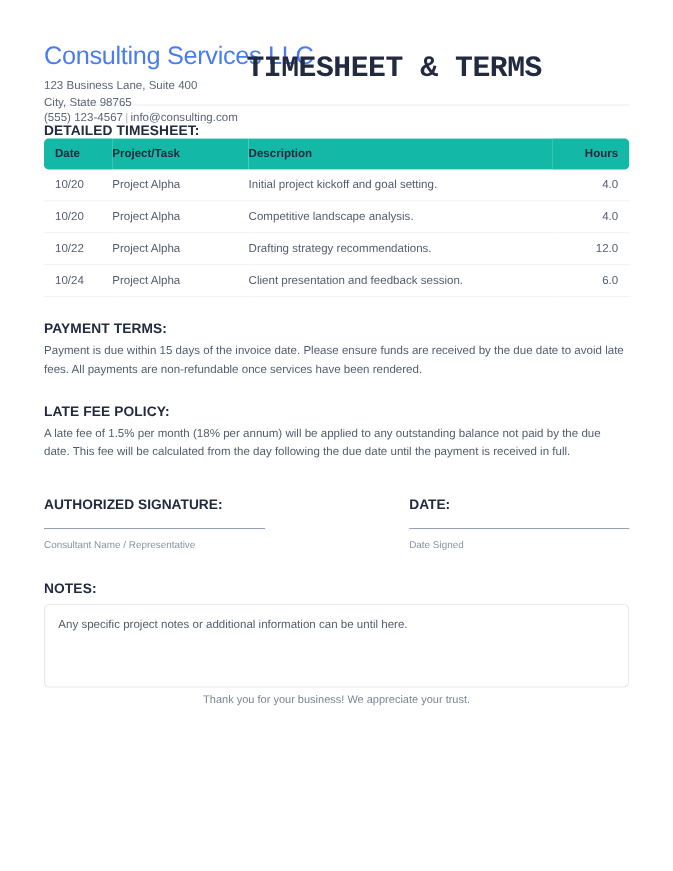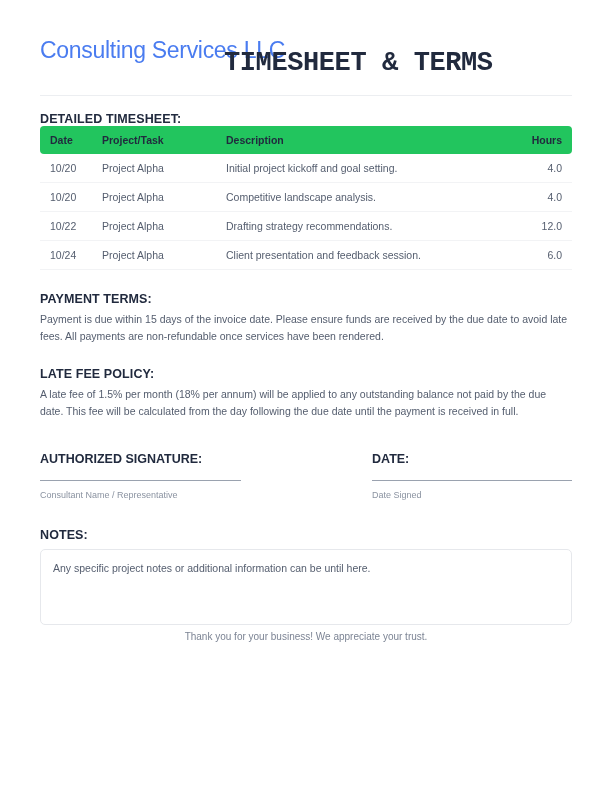--- a/index.html
+++ b/index.html
@@ -75,21 +75,21 @@
   }
 
   
   .table-wrap { margin-top: 16px; }
   table.timesheet {
     width: 100%;
     border-collapse: collapse;
     font-size: 10.5px;
   }
   table.timesheet thead th {
-    background: #22c55e;
+    background: #14b8a6;
     color: #212a3e;
     font-weight: bold;
     font-size: 10.5px;
     text-align: left;
     padding: 8px 0 8px 0;
   }
   table.timesheet thead th:first-child { padding-left: 10px; border-radius: 4px 0 0 4px; }
   table.timesheet thead th:last-child  { padding-right: 10px; border-radius: 0 4px 4px 0; text-align: right; }
   table.timesheet tbody td {
     padding: 8px 0 8px 0;
@@ -161,20 +161,27 @@
   }
 </style>
 </head>
 <body>
 
 <div class="page">
 
   <div class="header">
     <div class="company-name">Consulting Services LLC</div>
 
+    <div class="contact-block">
+      <div>123 Business Lane, Suite 400</div>
+      <div>City, State 98765</div>
+      <div>
+        <span>(555) 123-4567</span><span class="contact-sep">|</span><span>info@consulting.com</span>
+      </div>
+    </div>
 
     <div class="doc-title">TIMESHEET &amp; TERMS</div>
   </div>
 
   <div class="header-rule"></div>
 
   <div class="table-wrap">
     <div class="section-heading">DETAILED TIMESHEET:</div>
 
     <table class="timesheet">

